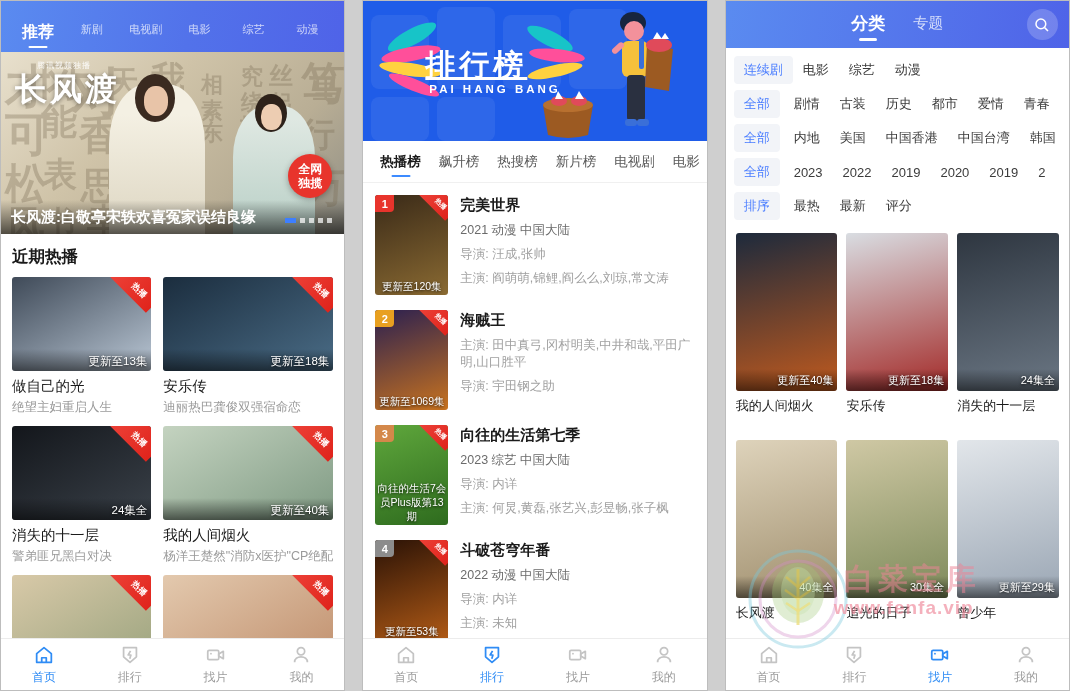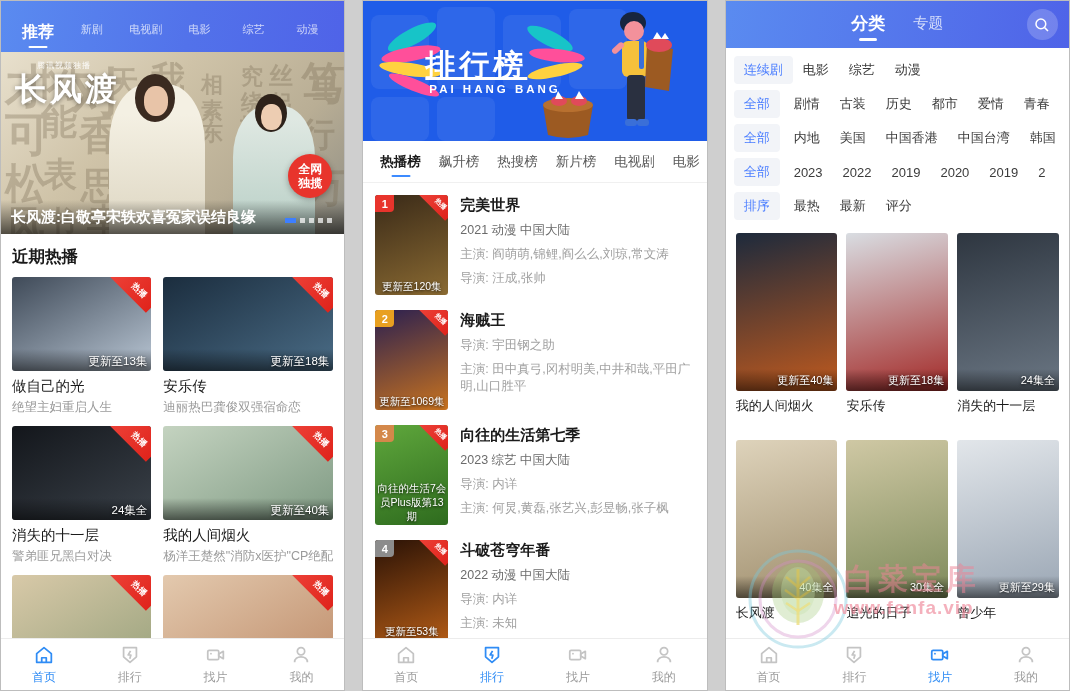--- a/index.html
+++ b/index.html
@@ -421,36 +421,36 @@
           <div class="rank-poster" style="background:linear-gradient(160deg,#3a2a18,#8a6a32)">
             <div class="rank-num" style="background:#e8342c">1</div>
             <div class="rank-corner">
               <span>热播</span>
             </div>
             <div class="rank-ep">更新至120集</div>
           </div>
           <div class="rank-meta">
             <div class="rank-title">完美世界</div>
             <div class="rank-info">2021  动漫  中国大陆</div>
+            <div class="rank-line">导演: 汪成,张帅</div>
             <div class="rank-line">主演: 阎萌萌,锦鲤,阎么么,刘琼,常文涛</div>
-            <div class="rank-line">导演: 汪成,张帅</div>
           </div>
         </div>
         <div class="rank-item">
           <div class="rank-poster" style="background:linear-gradient(160deg,#2b2050,#c8731f)">
             <div class="rank-num" style="background:#e8a020">2</div>
             <div class="rank-corner">
               <span>热播</span>
             </div>
             <div class="rank-ep">更新至1069集</div>
           </div>
           <div class="rank-meta">
             <div class="rank-title">海贼王</div>
+            <div class="rank-line">主演: 田中真弓,冈村明美,中井和哉,平田广明,山口胜平</div>
             <div class="rank-line">导演: 宇田钢之助</div>
-            <div class="rank-line">主演: 田中真弓,冈村明美,中井和哉,平田广明,山口胜平</div>
           </div>
         </div>
         <div class="rank-item">
           <div class="rank-poster" style="background:linear-gradient(160deg,#5fa73c,#2e6b1e)">
             <div class="rank-num" style="background:#d4884a">3</div>
             <div class="rank-corner">
               <span>热播</span>
             </div>
             <div class="rank-ep">向往的生活7会员Plus版第13期</div>
           </div>

